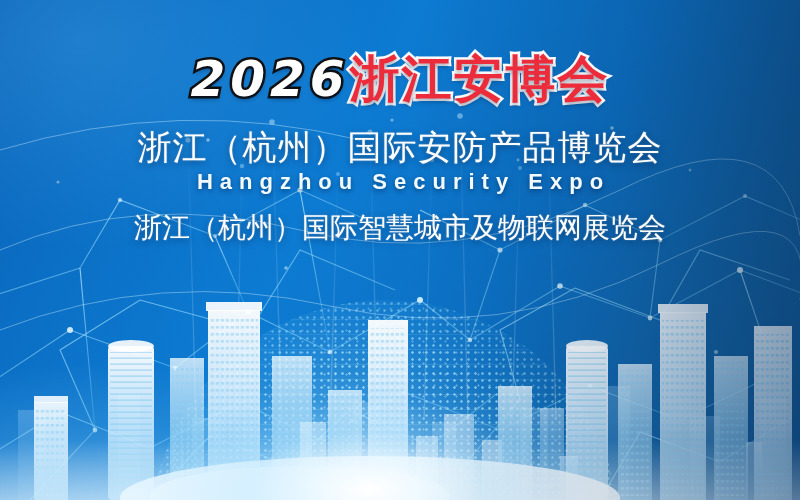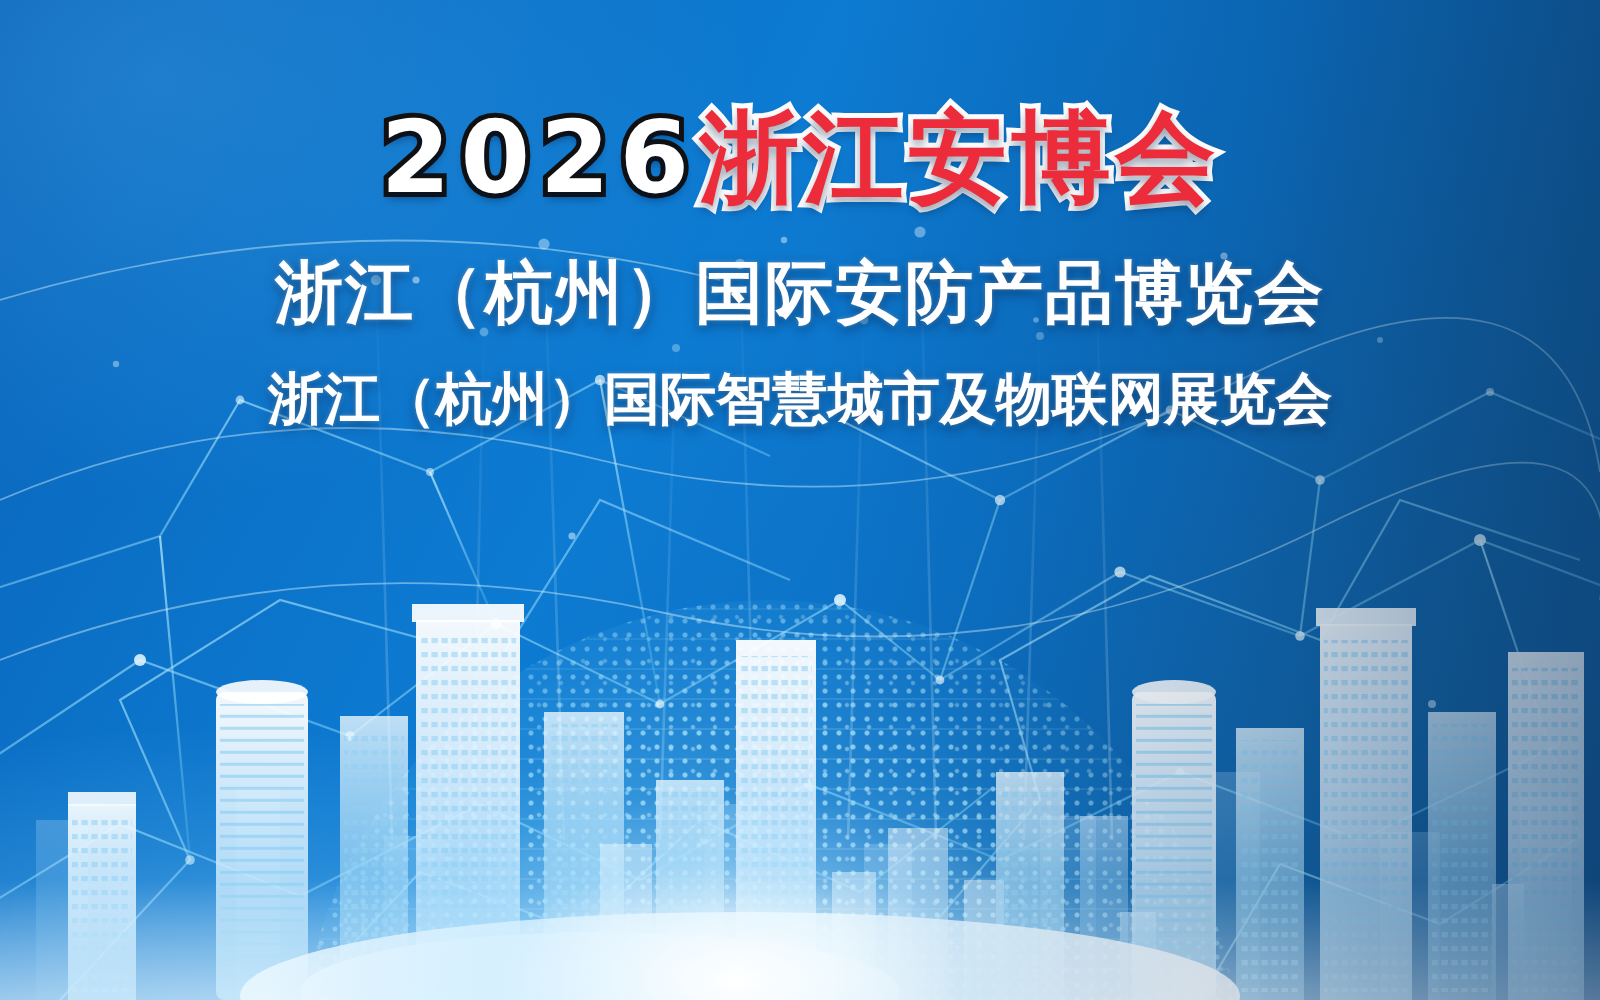--- a/index.html
+++ b/index.html
@@ -93,36 +93,37 @@
     white-space: nowrap;
   }
   .title-year {
     color: #ffffff;
     letter-spacing: 5px;
     font-family: "DejaVu Sans", sans-serif;
     font-weight: 700;
     -webkit-text-stroke: 5px #111111;
     paint-order: stroke fill;
     text-shadow: 0 3px 4px rgba(0,20,50,0.45);
+    font-style: italic;
   }
   .title-cn {
     color: #ec2c3b;
     letter-spacing: 2px;
     margin-left: 0;
     -webkit-text-stroke: 5px #ffffff;
     paint-order: stroke fill;
     text-shadow: 0 3px 5px rgba(0,25,60,0.40);
   }
 
   .sub-block { margin-top: 24px; }
 
   .sub-cn {
     margin: 0;
     color: #ffffff;
-    font-weight: 700;
+    font-weight: 400;
     font-size: 34px;
     line-height: 1.12;
     letter-spacing: 1px;
     text-shadow: 0 2px 6px rgba(2,30,70,0.55), 0 0 2px rgba(255,255,255,0.35);
     white-space: nowrap;
   }
   .sub-cn.wide { font-size: 28px; letter-spacing: 0px; }
 
   .sub-en {
     margin: 4px 0 0 0;
@@ -352,20 +353,21 @@
   <div class="layer vignette-right"></div>
 
   <div class="text-wrap">
 
     <h1 class="title-main">
       <span class="title-year">2026</span><span class="title-cn">浙江安博会</span>
     </h1>
 
     <div class="sub-block">
       <p class="sub-cn">浙江（杭州）国际安防产品博览会</p>
+      <p class="sub-en">Hangzhou Security Expo</p>
     </div>
 
     <div class="sub-block row2">
       <p class="sub-cn wide">浙江（杭州）国际智慧城市及物联网展览会</p>
     </div>
 
   </div>
 </div>
 
 </body></html>

